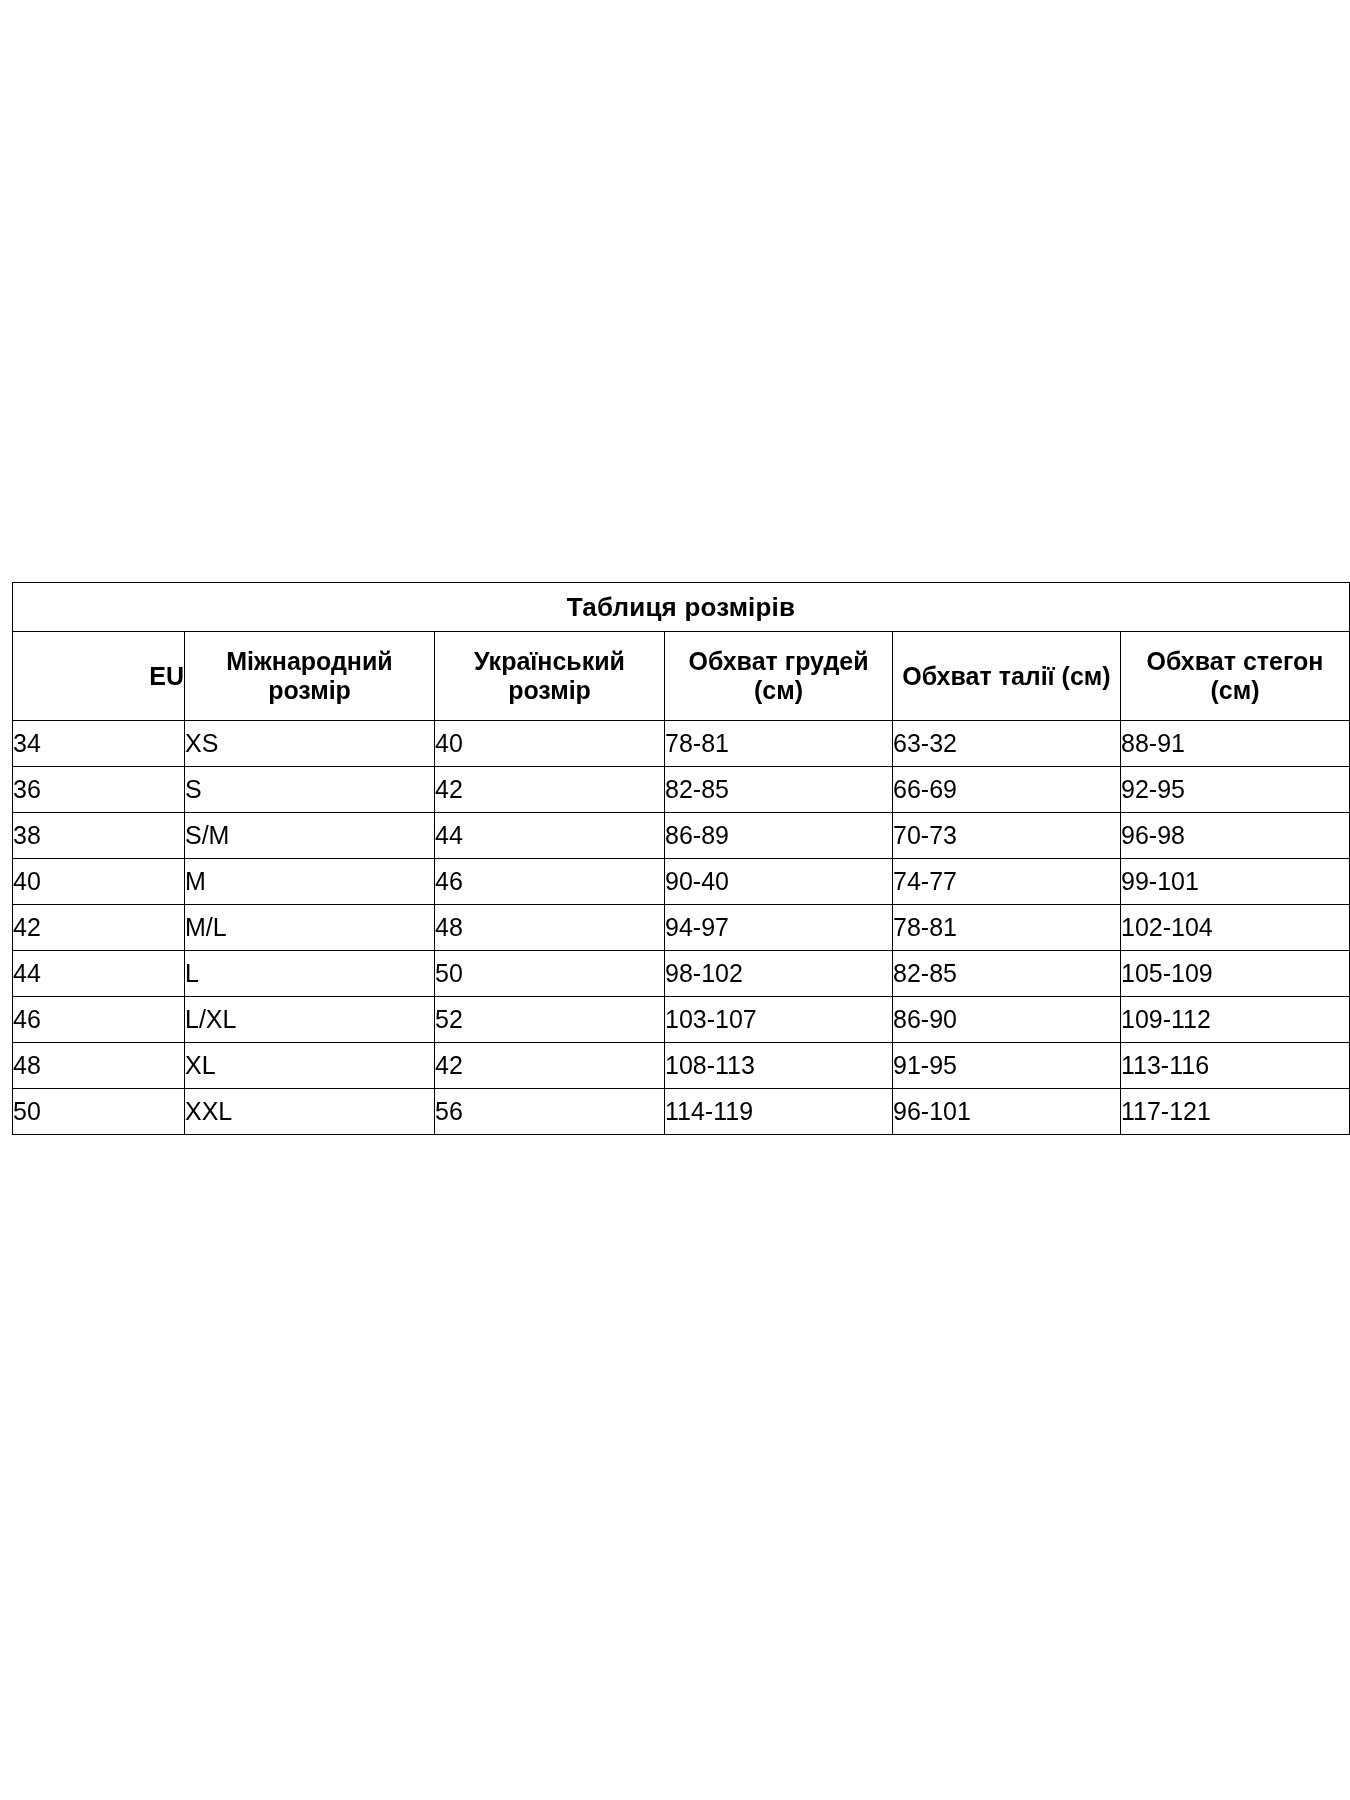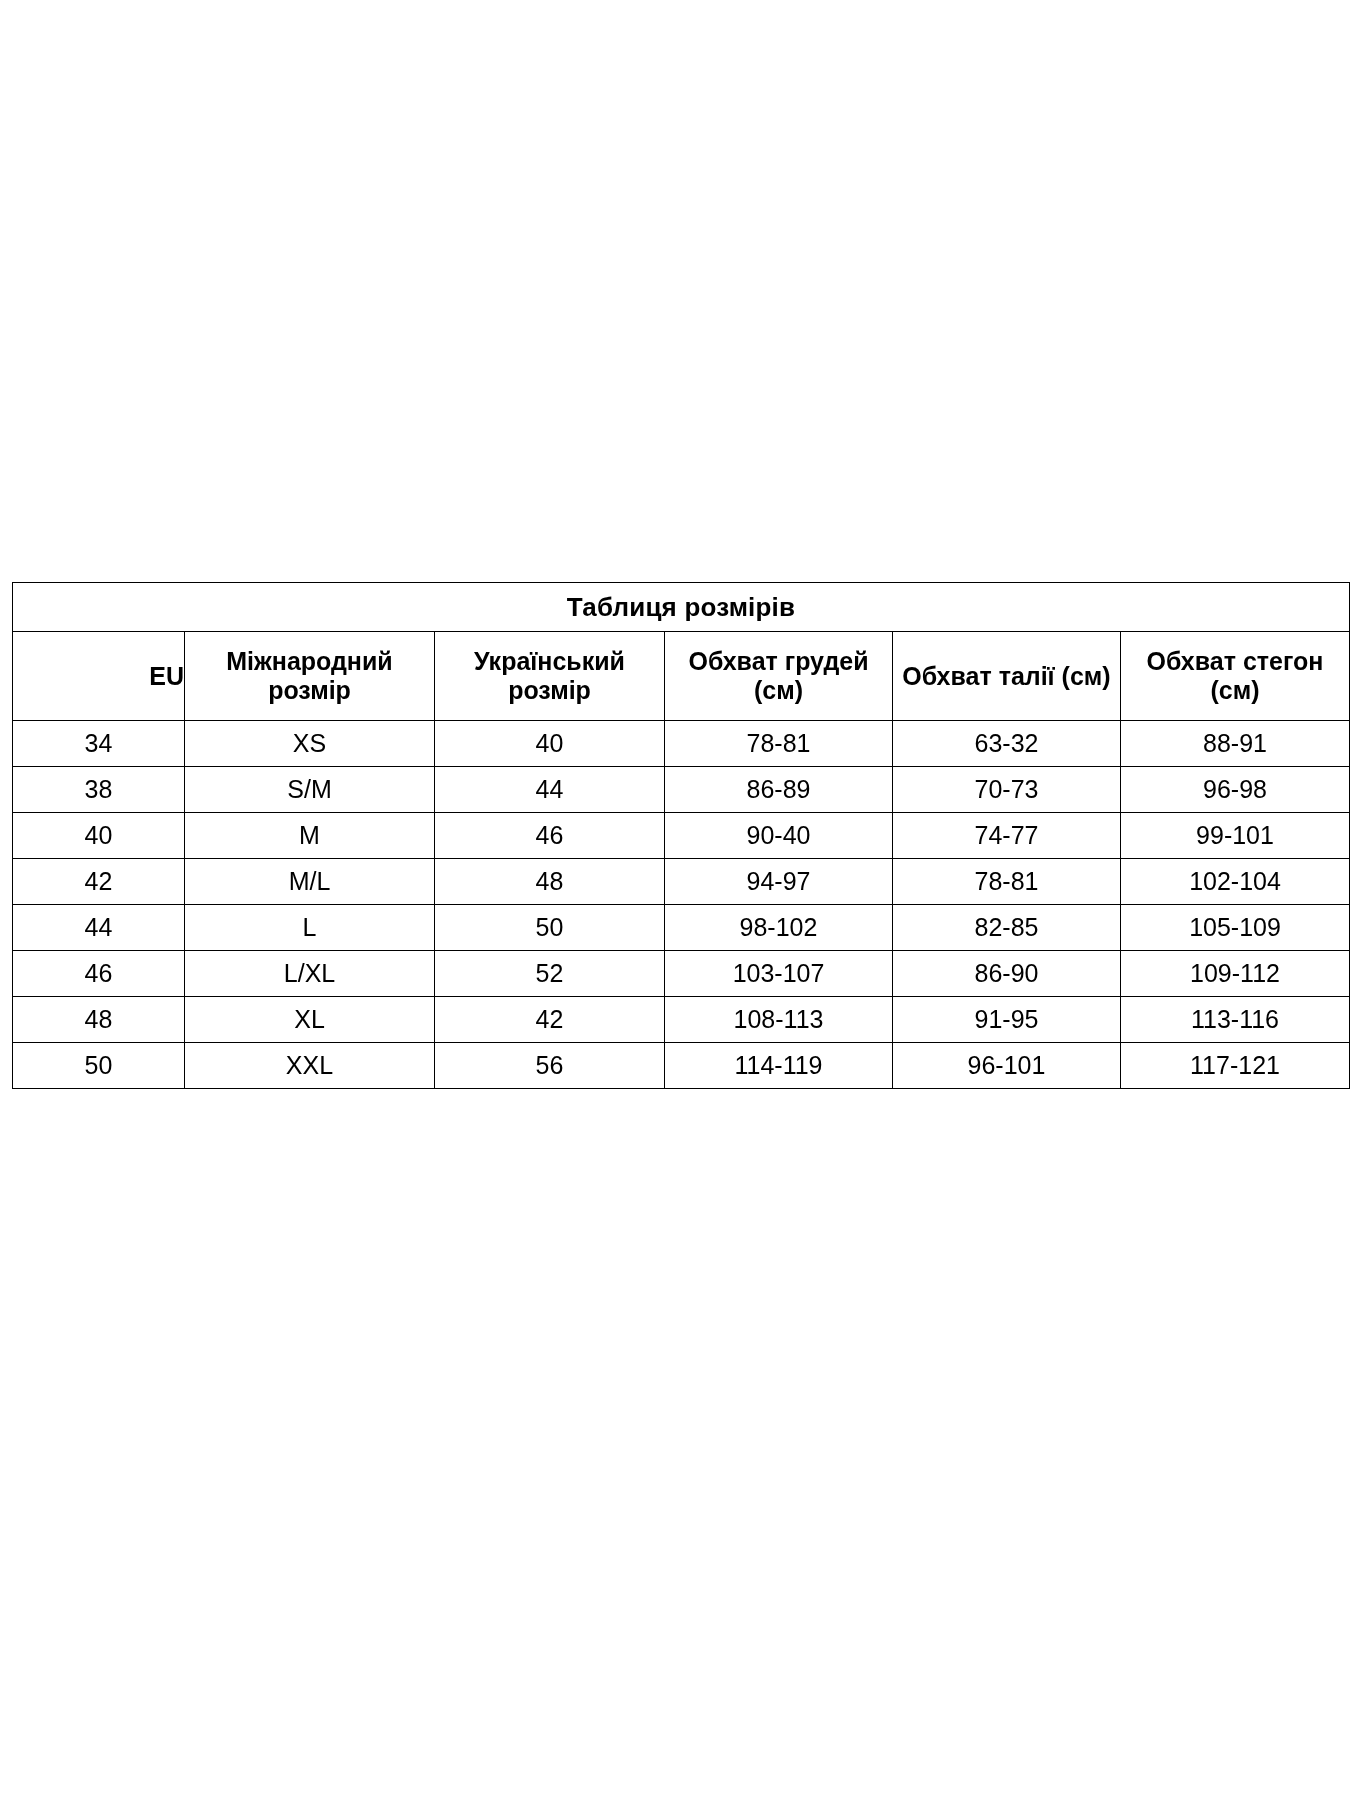--- a/index.html
+++ b/index.html
@@ -68,21 +68,21 @@
   .head-row th.eu-head {
     vertical-align: middle;
     text-align: right;
   }
 
   .body-row td {
     height: 45px;
     font-size: 25px;
     font-weight: normal;
     padding: 2px 0 4px 10px;
-    text-align: center;
+    text-align: left;
     line-height: 1.1;
   }
 
   
   col.c-eu       { width: 172px; }
   col.c-intl     { width: 250px; }
   col.c-ua       { width: 230px; }
   col.c-chest    { width: 228px; }
   col.c-waist    { width: 228px; }
   col.c-hips     { width: 229px; }
@@ -114,20 +114,28 @@
           <th>Обхват стегон (см)</th>
         </tr>
 
         <tr class="body-row">
           <td>34</td>
           <td>XS</td>
           <td>40</td>
           <td>78-81</td>
           <td>63-32</td>
           <td>88-91</td>
+        </tr>
+        <tr class="body-row">
+          <td>36</td>
+          <td>S</td>
+          <td>42</td>
+          <td>82-85</td>
+          <td>66-69</td>
+          <td>92-95</td>
         </tr>
         <tr class="body-row">
           <td>38</td>
           <td>S/M</td>
           <td>44</td>
           <td>86-89</td>
           <td>70-73</td>
           <td>96-98</td>
         </tr>
         <tr class="body-row">

